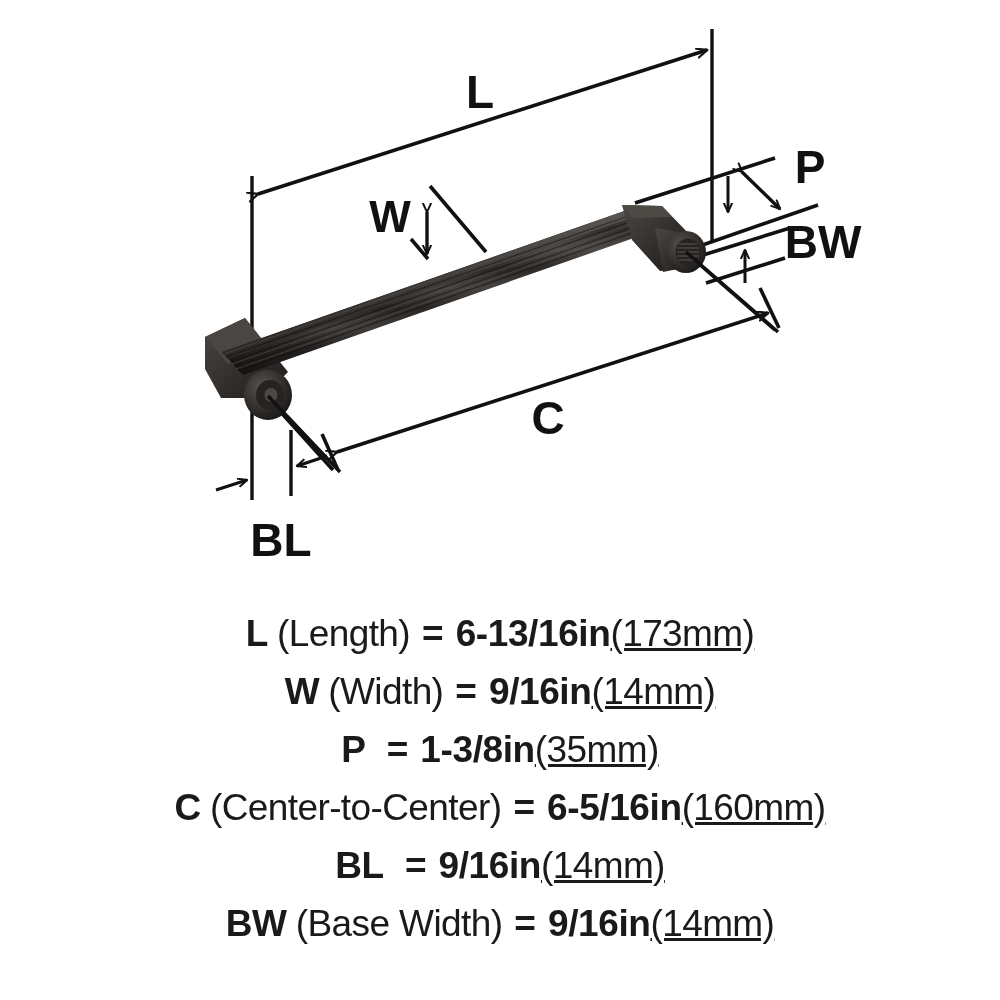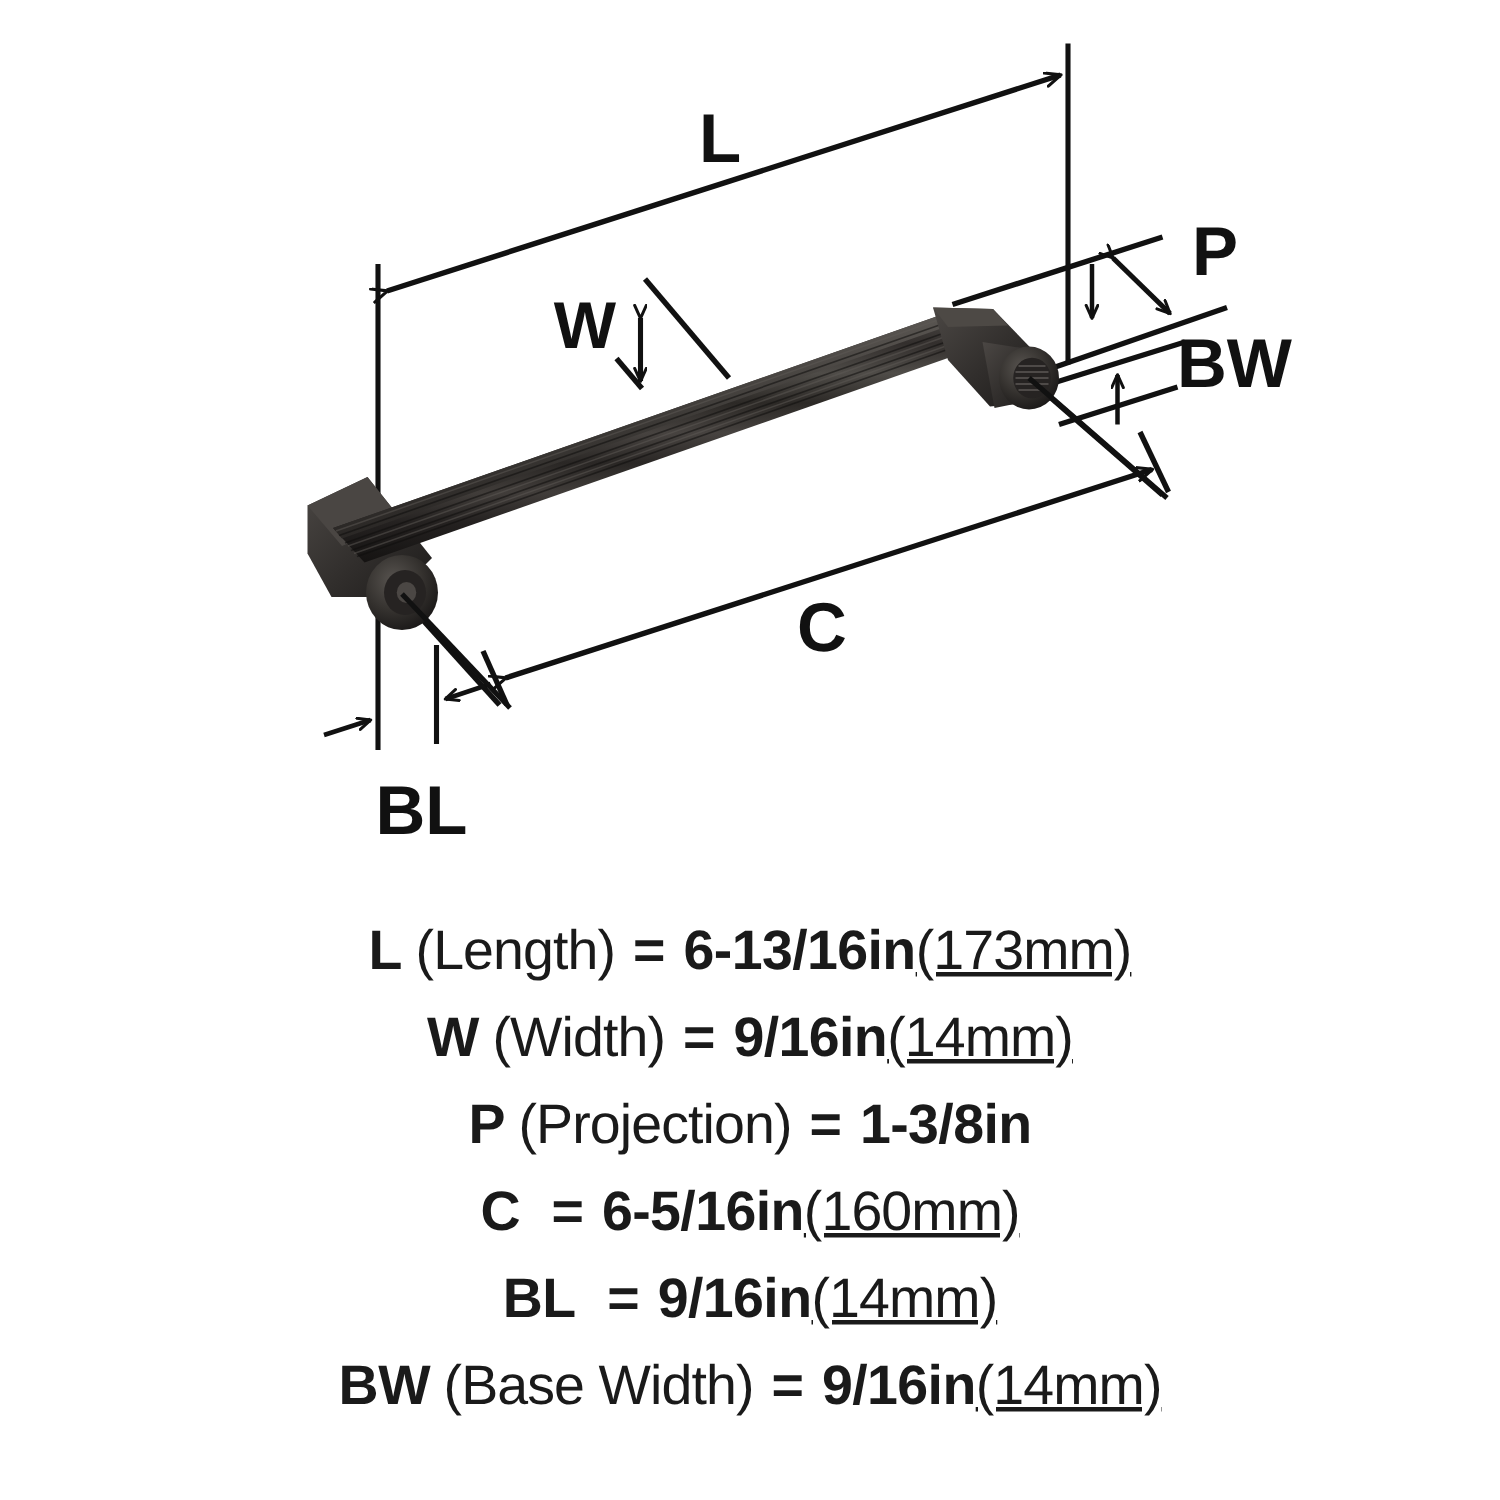--- a/index.html
+++ b/index.html
@@ -260,30 +260,31 @@
       <span class="sp"></span>
       <span class="spec-eq">=</span>
       <span class="sp"></span>
       <span class="spec-imperial">9/16in</span>
       <span class="spec-metric">(14mm)</span>
     </div>
 
     <div class="spec-row">
       <span class="spec-sym">P</span>
       <span class="sp"></span>
-      <span class="spec-name">(Projection)</span>
       <span class="sp"></span>
       <span class="spec-eq">=</span>
       <span class="sp"></span>
       <span class="spec-imperial">1-3/8in</span>
+      <span class="spec-metric">(35mm)</span>
     </div>
 
     <div class="spec-row">
       <span class="spec-sym">C</span>
       <span class="sp"></span>
+      <span class="spec-name">(Center-to-Center)</span>
       <span class="sp"></span>
       <span class="spec-eq">=</span>
       <span class="sp"></span>
       <span class="spec-imperial">6-5/16in</span>
       <span class="spec-metric">(160mm)</span>
     </div>
 
     <div class="spec-row">
       <span class="spec-sym">BL</span>
       <span class="sp"></span>

